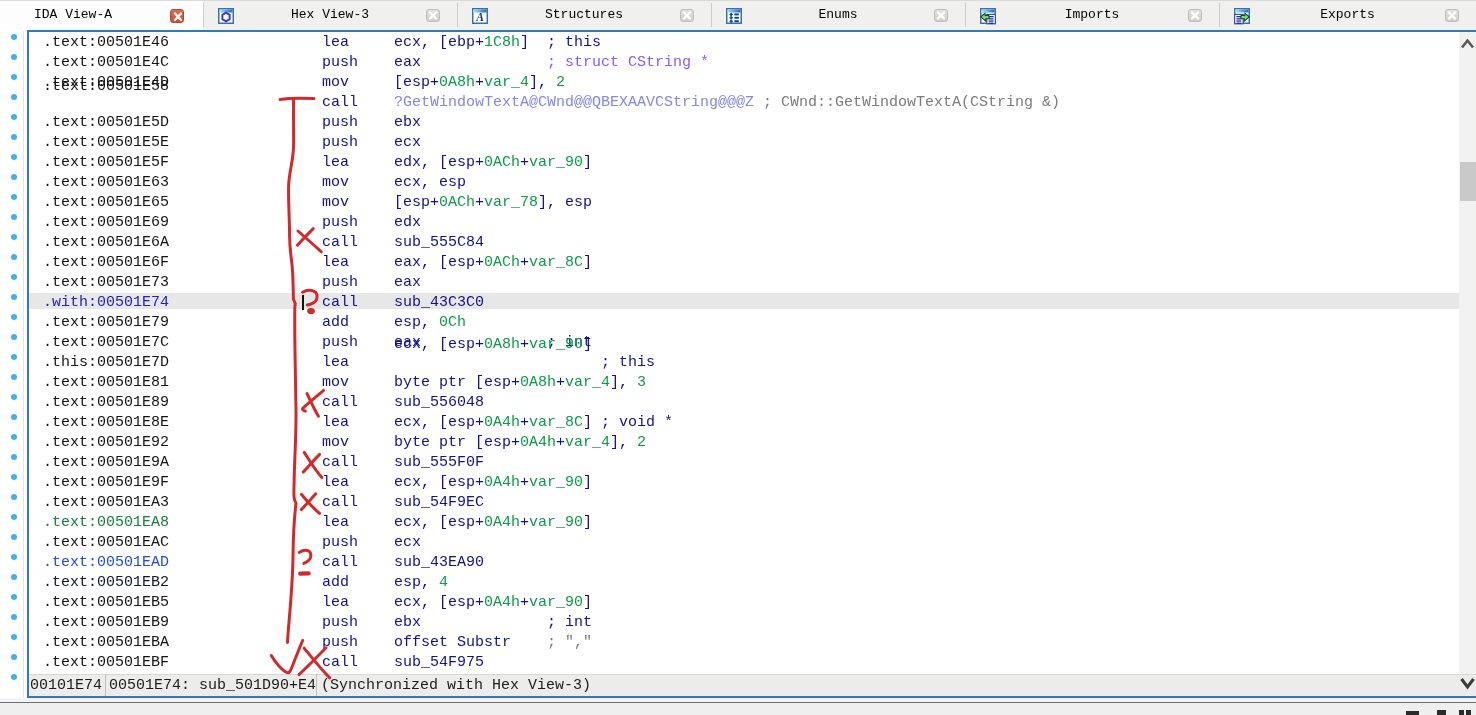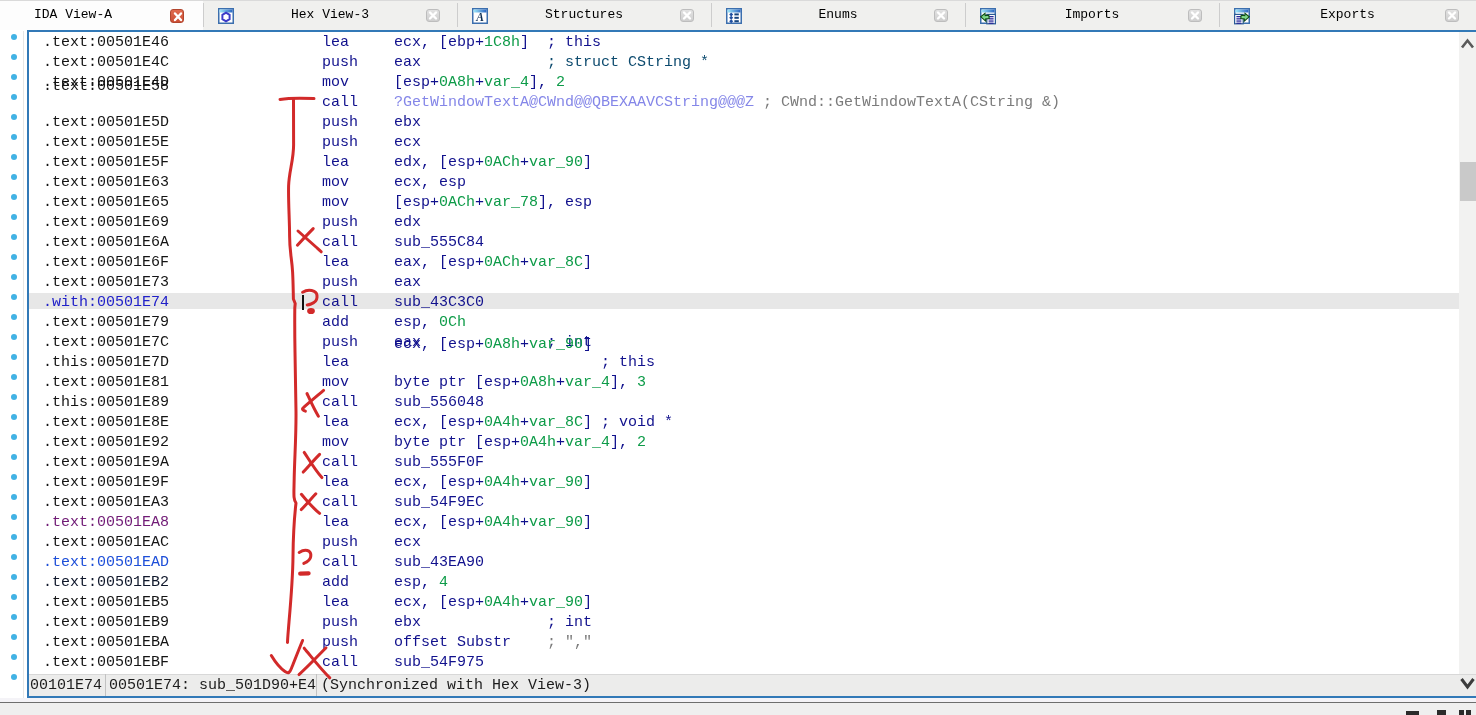--- a/index.html
+++ b/index.html
@@ -148,21 +148,21 @@
 <div id="pleft"></div>
 <div id="content"></div>
 <div id="hl"></div>
 <span class="t" style="left:43.0px;top:32.5px;color:#141414">.text:00501E46</span>
 <span class="t" style="left:322.0px;top:32.5px;color:#11118d">lea</span>
 <span class="t" style="left:394.0px;top:32.5px;color:#11118d">ecx, [ebp+<i style="color:#0d9b48">1C8h</i>]</span>
 <span class="t" style="left:547.0px;top:32.5px;color:#11118d">; this</span>
 <span class="t" style="left:43.0px;top:52.5px;color:#141414">.text:00501E4C</span>
 <span class="t" style="left:322.0px;top:52.5px;color:#11118d">push</span>
 <span class="t" style="left:394.0px;top:52.5px;color:#11118d">eax</span>
-<span class="t" style="left:547.0px;top:52.5px;color:#0c4a6e">; struct CString *</span>
+<span class="t" style="left:547.0px;top:52.5px;color:#8b5cf6">; struct CString *</span>
 <span class="t" style="left:43.0px;top:72.5px;color:#141414">.text:00501E4D</span>
 <span class="t" style="left:322.0px;top:72.5px;color:#11118d">mov</span>
 <span class="t" style="left:394.0px;top:72.5px;color:#11118d">[esp+<i style="color:#0d9b48">0A8h</i>+<i style="color:#0d9b48">var_4</i>], <i style="color:#0d9b48">2</i></span>
 <span class="t" style="left:43.0px;top:77px;color:#141414">.text:00501E58</span>
 <span class="t" style="left:322.0px;top:92.5px;color:#11118d">call</span>
 <span class="t" style="left:394.0px;top:92.5px;color:#11118d"><i style="color:#8486e8">?GetWindowTextA@CWnd@@QBEXAAVCString@@@Z</i></span>
 <span class="t" style="left:763.0px;top:92.5px;color:#7b7b7b">; CWnd::GetWindowTextA(CString &amp;)</span>
 <span class="t" style="left:43.0px;top:112.5px;color:#141414">.text:00501E5D</span>
 <span class="t" style="left:322.0px;top:112.5px;color:#11118d">push</span>
 <span class="t" style="left:394.0px;top:112.5px;color:#11118d">ebx</span>
@@ -200,40 +200,40 @@
 <span class="t" style="left:322.0px;top:332.5px;color:#11118d">push</span>
 <span class="t" style="left:394.0px;top:332.5px;color:#11118d">eax</span>
 <span class="t" style="left:547.0px;top:332.5px;color:#11118d">; int</span>
 <span class="t" style="left:43.0px;top:352.5px;color:#141414">.this:00501E7D</span>
 <span class="t" style="left:322.0px;top:352.5px;color:#11118d">lea</span>
 <span class="t" style="left:394.0px;top:335px;color:#11118d">ecx, [esp+<i style="color:#0d9b48">0A8h</i>+<i style="color:#0d9b48">var_90</i>]</span>
 <span class="t" style="left:601.0px;top:352.5px;color:#11118d">; this</span>
 <span class="t" style="left:43.0px;top:372.5px;color:#141414">.text:00501E81</span>
 <span class="t" style="left:322.0px;top:372.5px;color:#11118d">mov</span>
 <span class="t" style="left:394.0px;top:372.5px;color:#11118d">byte ptr [esp+<i style="color:#0d9b48">0A8h</i>+<i style="color:#0d9b48">var_4</i>], <i style="color:#0d9b48">3</i></span>
-<span class="t" style="left:43.0px;top:392.5px;color:#141414">.this:00501E89</span>
+<span class="t" style="left:43.0px;top:392.5px;color:#141414">.text:00501E89</span>
 <span class="t" style="left:322.0px;top:392.5px;color:#11118d">call</span>
 <span class="t" style="left:394.0px;top:392.5px;color:#11118d">sub_556048</span>
 <span class="t" style="left:43.0px;top:412.5px;color:#141414">.text:00501E8E</span>
 <span class="t" style="left:322.0px;top:412.5px;color:#11118d">lea</span>
 <span class="t" style="left:394.0px;top:412.5px;color:#11118d">ecx, [esp+<i style="color:#0d9b48">0A4h</i>+<i style="color:#0d9b48">var_8C</i>]</span>
 <span class="t" style="left:601.0px;top:412.5px;color:#11118d">; void *</span>
 <span class="t" style="left:43.0px;top:432.5px;color:#141414">.text:00501E92</span>
 <span class="t" style="left:322.0px;top:432.5px;color:#11118d">mov</span>
 <span class="t" style="left:394.0px;top:432.5px;color:#11118d">byte ptr [esp+<i style="color:#0d9b48">0A4h</i>+<i style="color:#0d9b48">var_4</i>], <i style="color:#0d9b48">2</i></span>
 <span class="t" style="left:43.0px;top:452.5px;color:#141414">.text:00501E9A</span>
 <span class="t" style="left:322.0px;top:452.5px;color:#11118d">call</span>
 <span class="t" style="left:394.0px;top:452.5px;color:#11118d">sub_555F0F</span>
 <span class="t" style="left:43.0px;top:472.5px;color:#141414">.text:00501E9F</span>
 <span class="t" style="left:322.0px;top:472.5px;color:#11118d">lea</span>
 <span class="t" style="left:394.0px;top:472.5px;color:#11118d">ecx, [esp+<i style="color:#0d9b48">0A4h</i>+<i style="color:#0d9b48">var_90</i>]</span>
 <span class="t" style="left:43.0px;top:492.5px;color:#141414">.text:00501EA3</span>
 <span class="t" style="left:322.0px;top:492.5px;color:#11118d">call</span>
 <span class="t" style="left:394.0px;top:492.5px;color:#11118d">sub_54F9EC</span>
-<span class="t" style="left:43.0px;top:512.5px;color:#701a75">.text:00501EA8</span>
+<span class="t" style="left:43.0px;top:512.5px;color:#15803d">.text:00501EA8</span>
 <span class="t" style="left:322.0px;top:512.5px;color:#11118d">lea</span>
 <span class="t" style="left:394.0px;top:512.5px;color:#11118d">ecx, [esp+<i style="color:#0d9b48">0A4h</i>+<i style="color:#0d9b48">var_90</i>]</span>
 <span class="t" style="left:43.0px;top:532.5px;color:#141414">.text:00501EAC</span>
 <span class="t" style="left:322.0px;top:532.5px;color:#11118d">push</span>
 <span class="t" style="left:394.0px;top:532.5px;color:#11118d">ecx</span>
 <span class="t" style="left:43.0px;top:552.5px;color:#1d4ed8">.text:00501EAD</span>
 <span class="t" style="left:322.0px;top:552.5px;color:#11118d">call</span>
 <span class="t" style="left:394.0px;top:552.5px;color:#11118d">sub_43EA90</span>
 <span class="t" style="left:43.0px;top:572.5px;color:#0f172a">.text:00501EB2</span>
 <span class="t" style="left:322.0px;top:572.5px;color:#11118d">add</span>

